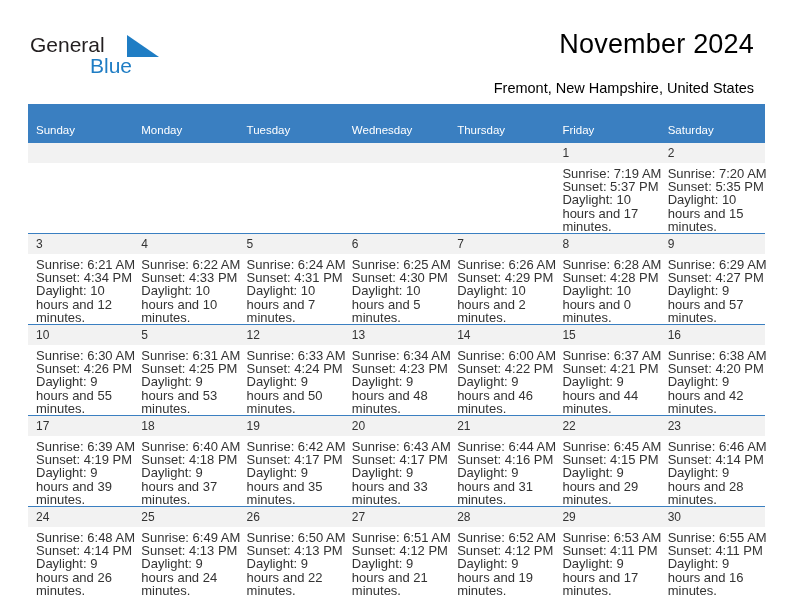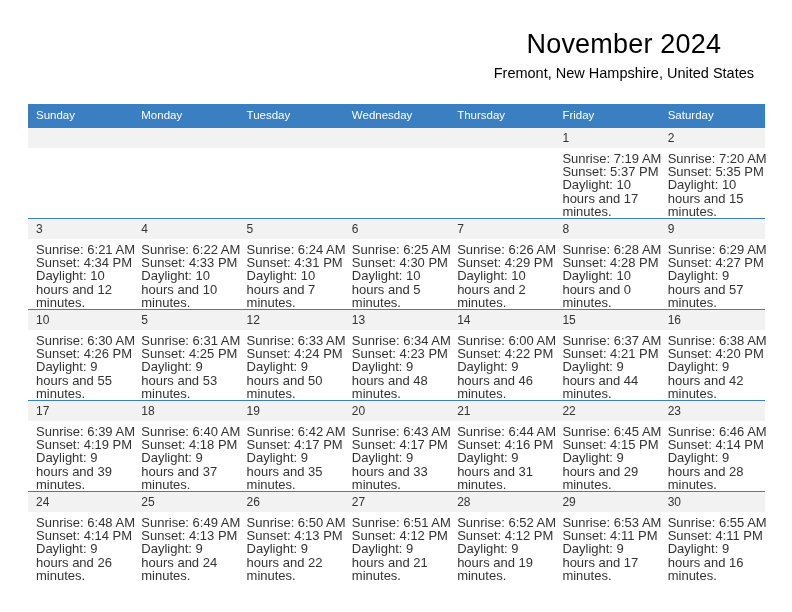--- a/index.html
+++ b/index.html
@@ -61,31 +61,31 @@
     top: 2px;
     width: 32px;
     height: 22px;
   }
   .brand-triangle svg { display: block; }
 
   .title-block {
     position: absolute;
     right: 38px;
     top: 28px;
-    text-align: center;
+    text-align: right;
   }
   .cal-title {
     font-size: 27px;
     color: #000000;
     font-weight: normal;
     line-height: 33px;
     letter-spacing: 0.2px;
   }
   .cal-subtitle {
-    margin-top: 3px;
+    margin-top: 18px;
     font-size: 14.5px;
     color: #000000;
     line-height: 18px;
   }
 
   
   .calendar {
     position: absolute;
     left: 28px;
     top: 104px;
@@ -94,21 +94,21 @@
     table-layout: fixed;
   }
   .calendar col { width: 105.28px; }
 
   .dow-row th {
     background: #3a7fc1;
     color: #ffffff;
     font-size: 11.5px;
     font-weight: normal;
     text-align: left;
-    padding: 5px 0 5px 8px;
+    padding: 20px 0 5px 8px;
     height: 11px;
     border: none;
     line-height: 13px;
   }
 
   .week-row td {
     vertical-align: top;
     padding: 0;
     border: none;
     border-top: 1.4px solid #3a7fc1;
@@ -144,20 +144,29 @@
   .daybody div { white-space: nowrap; }
   .daybody .wrap { white-space: normal; }
 </style>
 </head>
 <body>
 
 <div class="page">
 
   <div class="header">
 
+    <div class="brand">
+      <span class="brand-general">General</span>
+      <span class="brand-triangle">
+        <svg width="32" height="22" viewBox="0 0 32 22" xmlns="http://www.w3.org/2000/svg">
+          <polygon points="0,0 32,22 0,22" fill="#1f7dc4"></polygon>
+        </svg>
+      </span>
+      <span class="brand-blue">Blue</span>
+    </div>
 
     <div class="title-block">
       <div class="cal-title">November 2024</div>
       <div class="cal-subtitle">Fremont, New Hampshire, United States</div>
     </div>
 
   </div>
 
   <table class="calendar">
     <colgroup>

